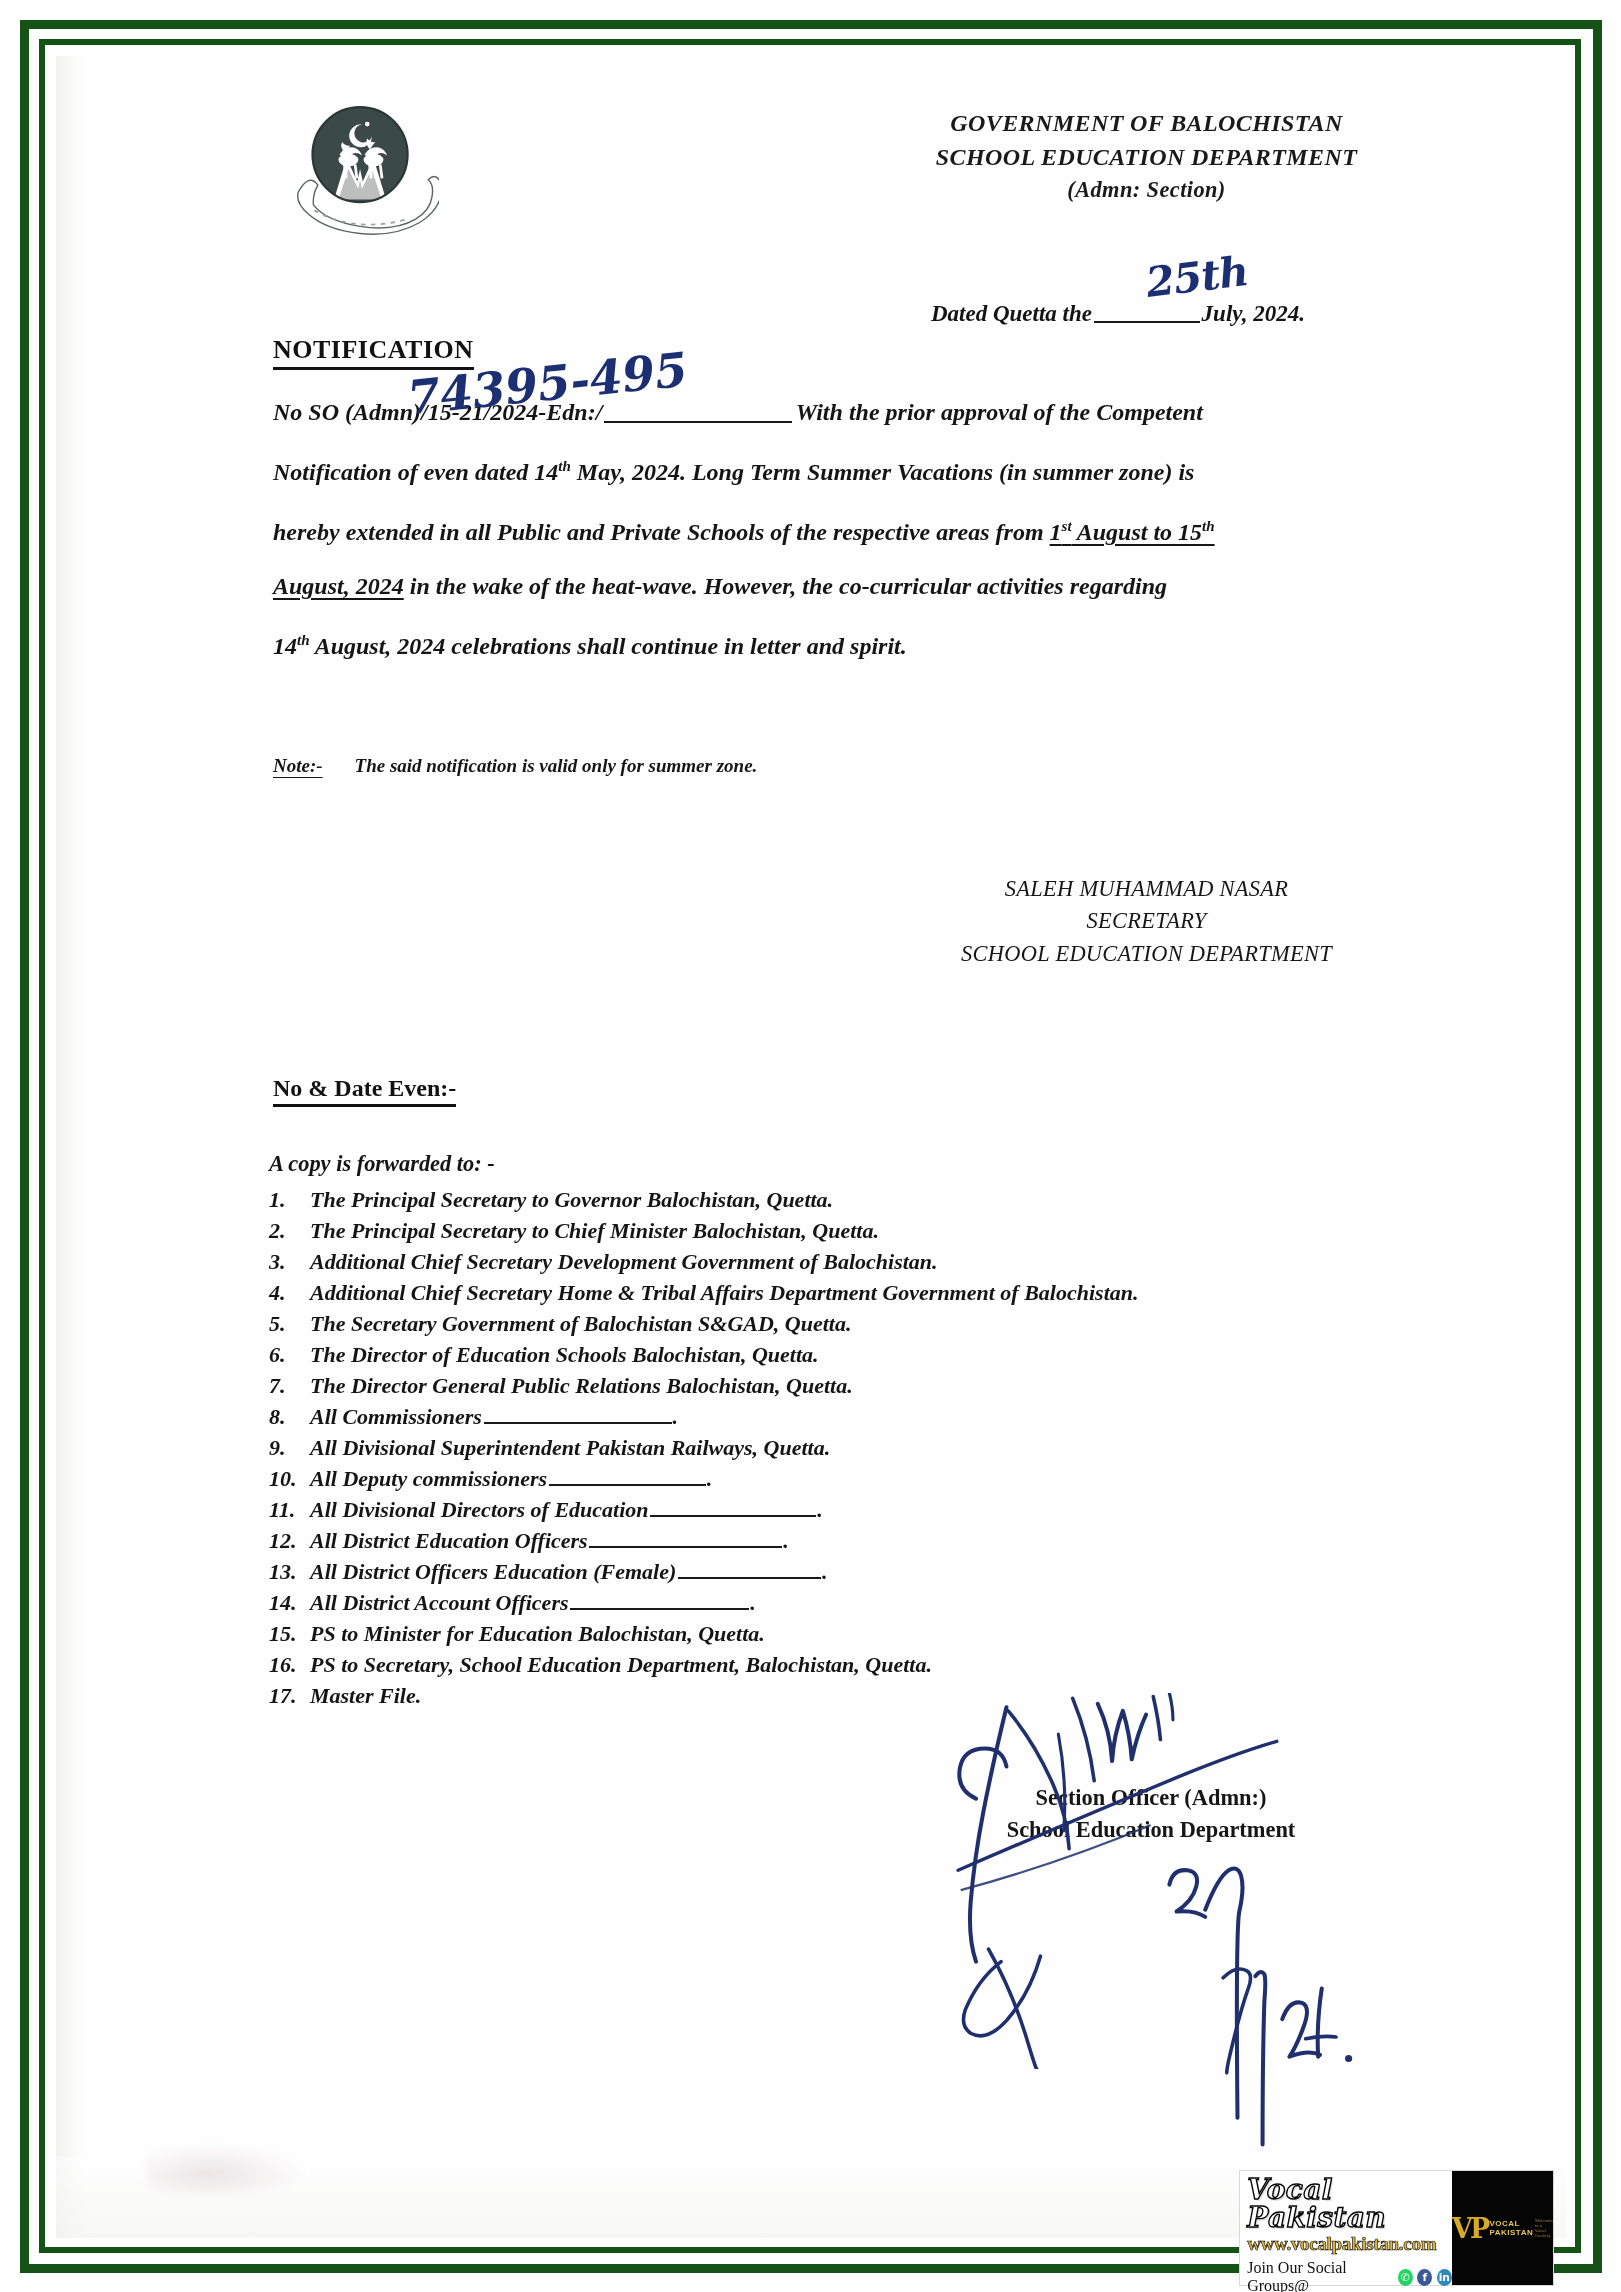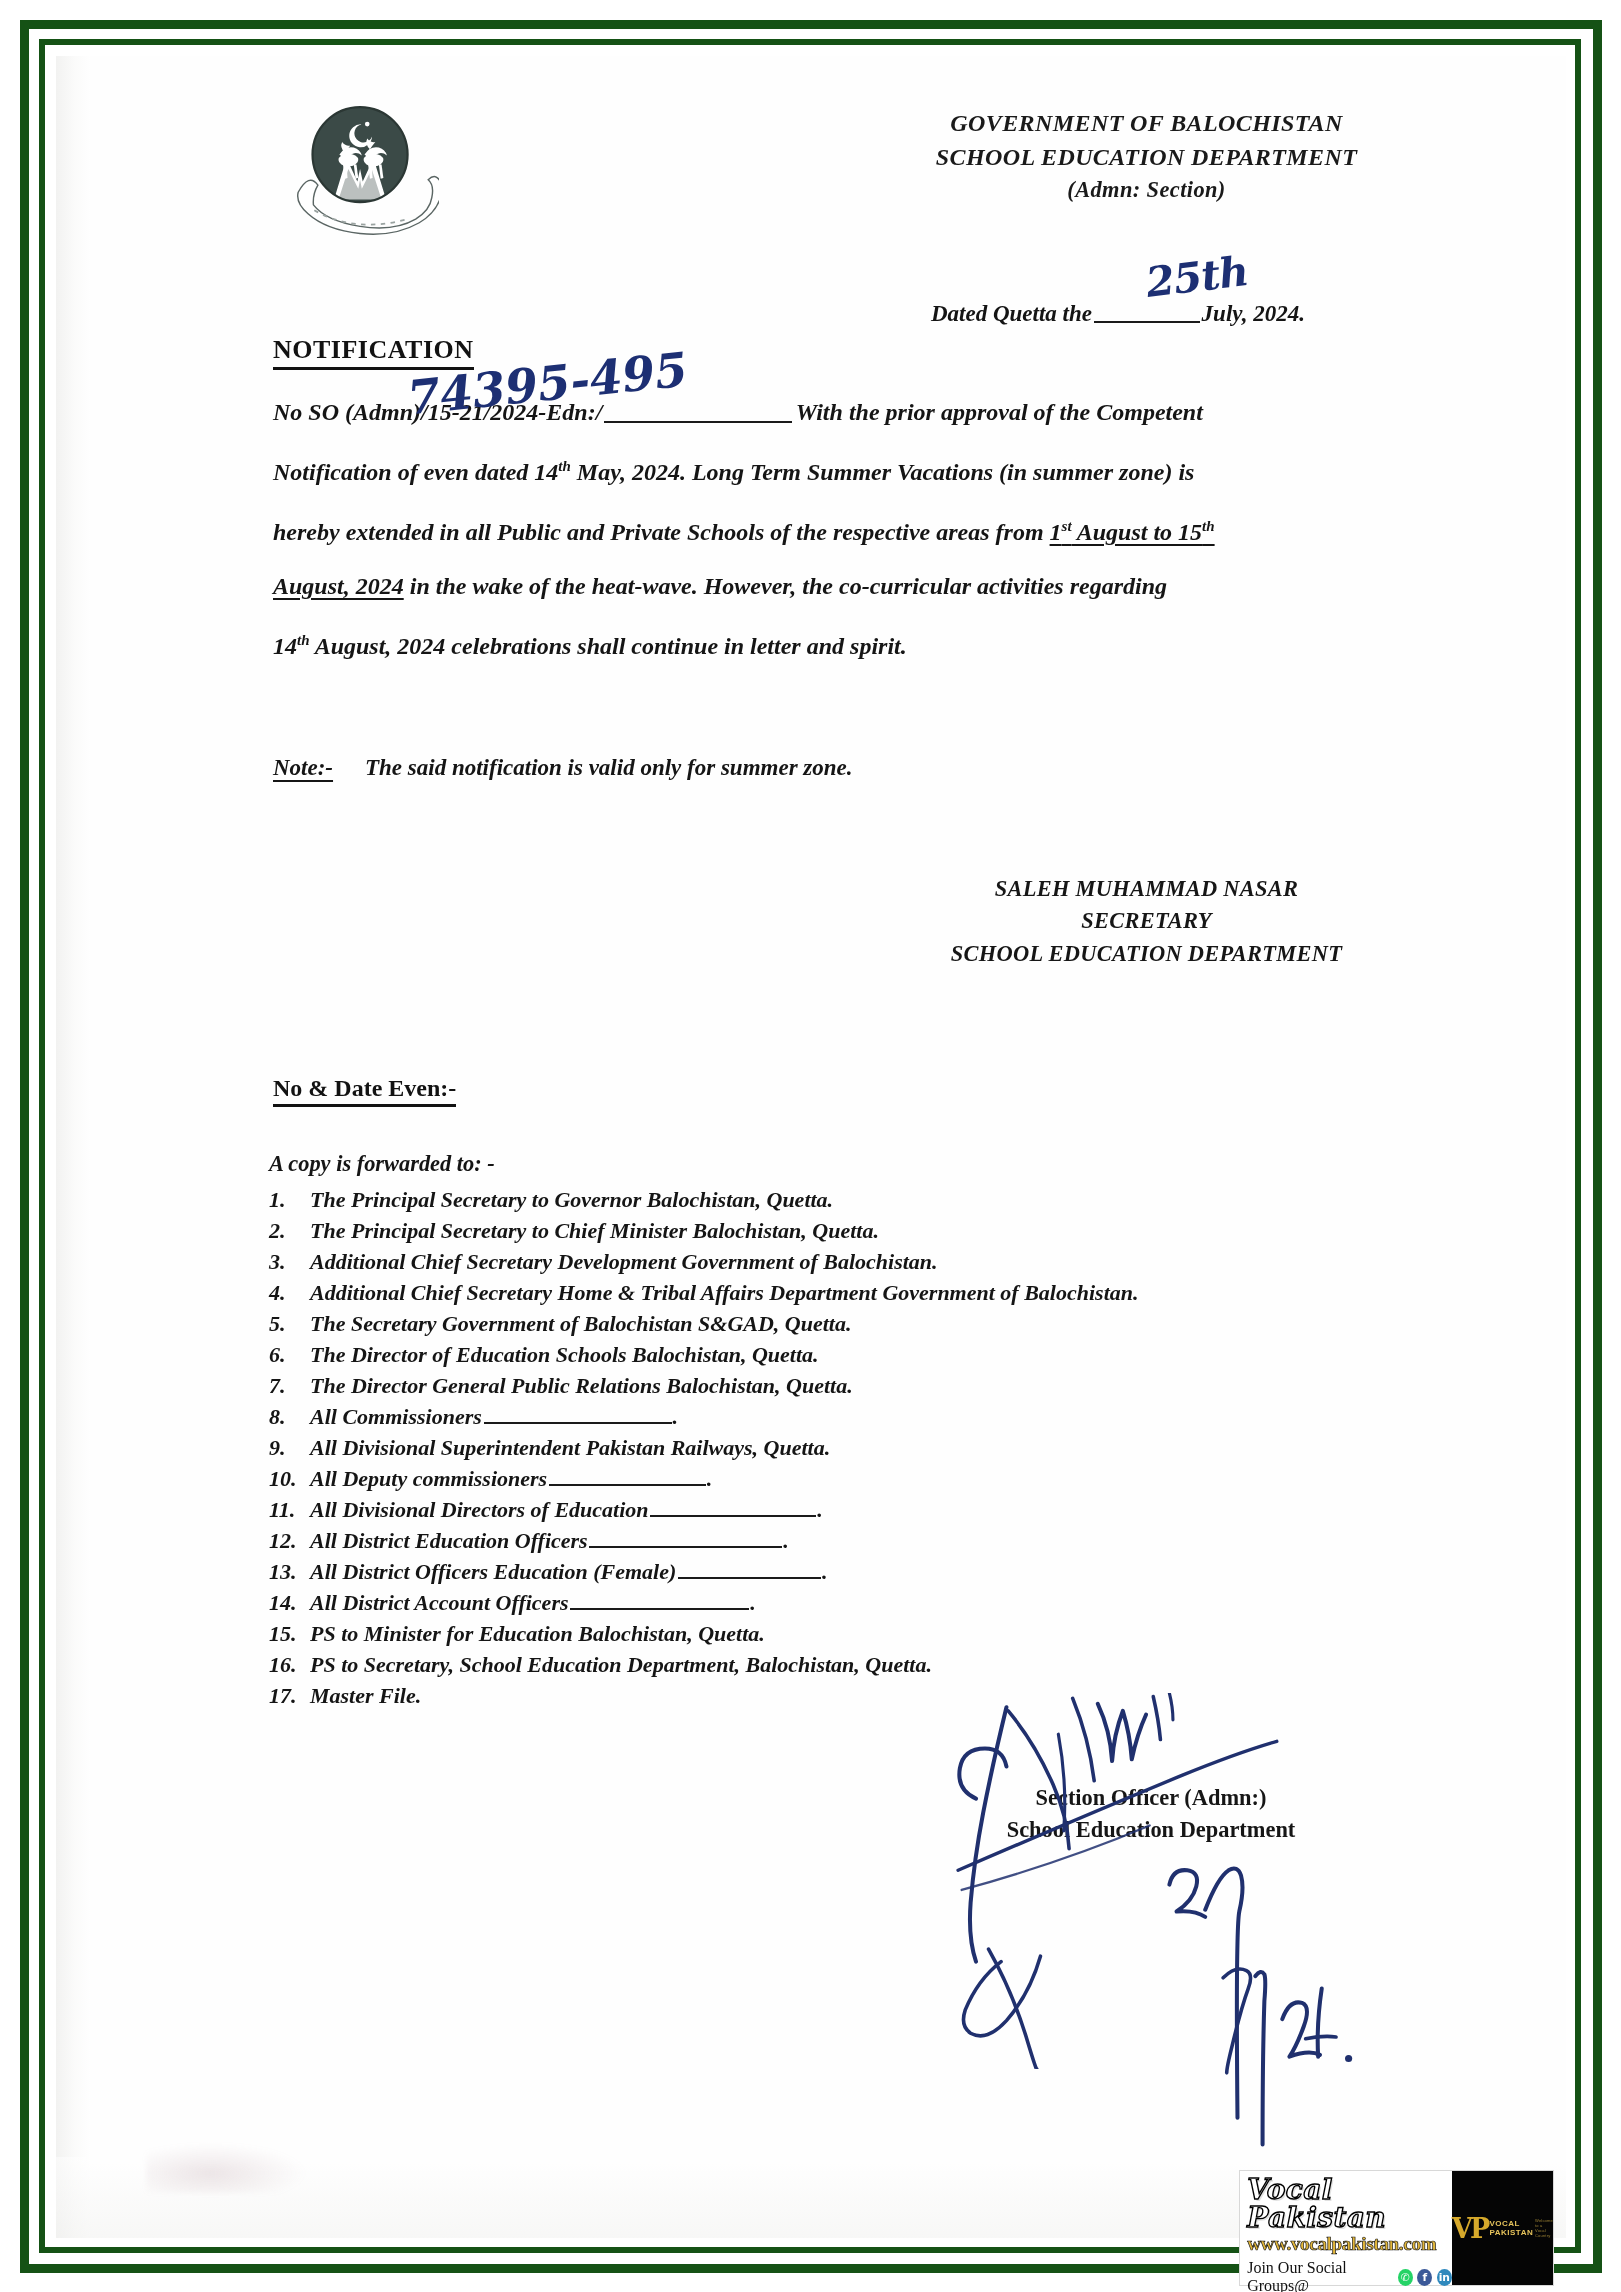--- a/index.html
+++ b/index.html
@@ -150,39 +150,39 @@
     letter-spacing: 0px;
     transform: rotate(-6deg);
   }
   
   .note-row {
     position: absolute;
     left: 273px; top: 755px;
     font-family: "Liberation Serif", serif;
     font-style: italic;
     font-weight: bold;
-    font-size: 23px;
+    font-size: 19px;
     color: #151515;
     white-space: nowrap;
   }
   .note-label {
     text-decoration: underline;
     text-underline-offset: 4.5px;
     margin-right: 32px;
   }
   
   .sig-block {
     position: absolute;
     left: 860px; top: 873px;
     width: 573px;
     text-align: center;
   }
   .sig-block .sline {
     font-family: "Liberation Serif", serif;
-    font-weight: bold;
+    font-weight: normal;
     font-style: italic;
     font-size: 22.4px;
     color: #161616;
     line-height: 1.44;
     letter-spacing: 0.3px;
     white-space: nowrap;
   }
   
   .even-title {
     position: absolute;

